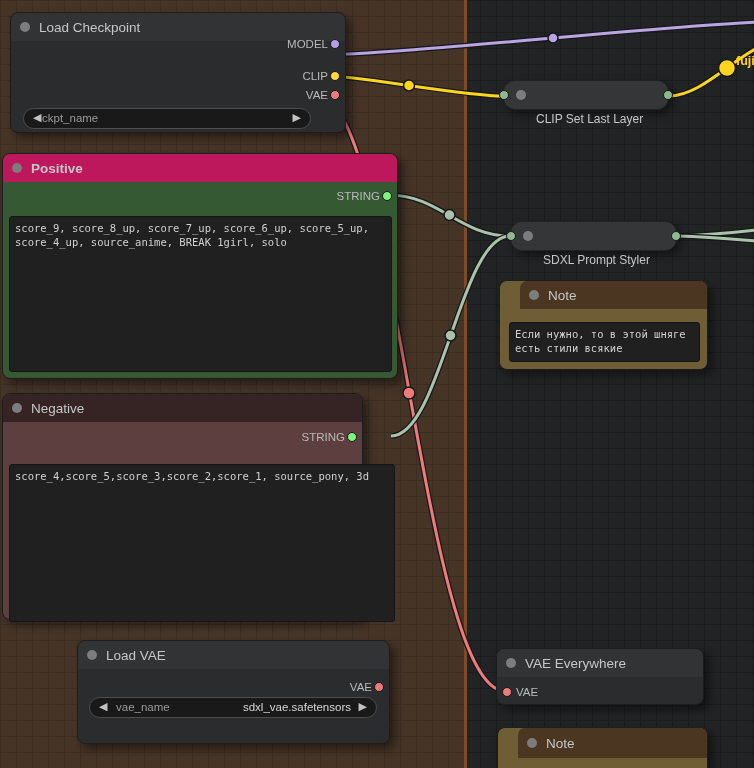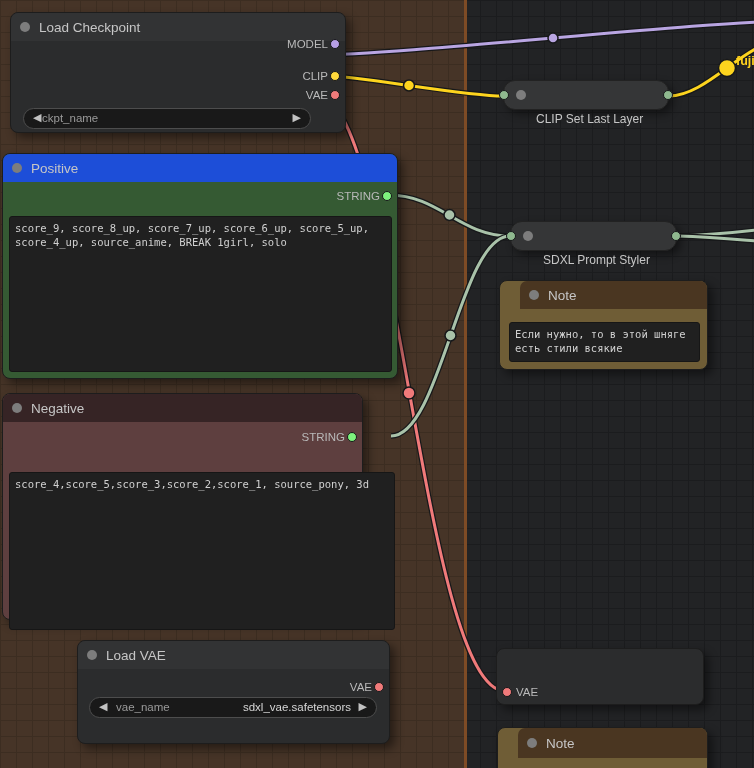--- a/index.html
+++ b/index.html
@@ -29,21 +29,21 @@
     box-shadow:5px 5px 10px rgba(0,0,0,.45);
     box-sizing:border-box;
   }
   .titlebar{
     position:absolute;left:0;top:0;right:0;height:28px;
     border-radius:7px 7px 0 0;background:#323334;
     display:flex;align-items:center;padding-left:9px;box-sizing:border-box;
   }
   .tdot{width:10px;height:10px;border-radius:50%;background:#7d7d7d;margin-right:9px;flex:0 0 auto;}
   .title{color:#c6c6c6;font-size:13.5px;white-space:nowrap;}
-  .node-green{background:#355a33;}  .node-green .titlebar{background:#1d4ed8;}
+  .node-green{background:#355a33;}  .node-green .titlebar{background:#be185d;font-weight:bold;}
   .node-maroon{background:#5e3f3f;} .node-maroon .titlebar{background:#362425;}
   .node-note{background:#6f5d36;}   .node-note .titlebar{background:#4a3621;margin-left:20px;}
   .slot{position:absolute;left:0;right:0;height:18px;display:flex;align-items:center;}
   .slot.out{justify-content:flex-end;padding-right:17px;}
   .slot.in{justify-content:flex-start;padding-left:19px;}
   .slabel{color:#b9b9b9;font-size:11.5px;}
   .sdot{position:absolute;top:50%;margin-top:-5px;width:10px;height:10px;border-radius:50%;
         border:1.5px solid #17181a;box-sizing:border-box;}
   .slot.out .sdot{right:5px;}
   .slot.in  .sdot{left:5px;}
@@ -154,21 +154,21 @@
 
   <div class="node node-maroon" style="left:2px;top:393px;width:361px;height:227px;">
     <div class="titlebar">
       <span class="tdot"></span>
       <span class="title">Negative</span>
     </div>
     <div class="slot out" style="top:34px;">
       <span class="slabel">STRING</span>
       <span class="sdot dot-string"></span>
     </div>
-    <div class="textbox" style="left:6px;top:78px;width:386px;height:158px;">score_4,score_5,score_3,score_2,score_1, source_pony, 3d</div>
+    <div class="textbox" style="left:6px;top:70px;width:386px;height:158px;">score_4,score_5,score_3,score_2,score_1, source_pony, 3d</div>
   </div>
 
   <div class="pill" style="left:503px;top:80px;width:166px;">
     <span class="edge-dot l"></span>
     <span class="tdot"></span>
     <span class="title">CLIP Set Last Layer</span>
     <span class="edge-dot r"></span>
   </div>
 
   <div class="pill" style="left:510px;top:221px;width:167px;">
@@ -198,20 +198,24 @@
     </div>
     <div class="combo" style="left:11px;top:56px;width:288px;">
       <span class="arrow left">◀</span>
       <span class="wlabel" style="left:26px;">vae_name</span>
       <span class="wvalue" style="right:25px;text-align:center;">sdxl_vae.safetensors</span>
       <span class="arrow right">▶</span>
     </div>
   </div>
 
   <div class="node" style="left:496px;top:648px;width:208px;height:57px;">
+    <div class="titlebar">
+      <span class="tdot"></span>
+      <span class="title">VAE Everywhere</span>
+    </div>
     <div class="slot in" style="top:34px;">
       <span class="sdot dot-vae"></span>
       <span class="slabel">VAE</span>
     </div>
   </div>
 
   <div class="node node-note" style="left:497px;top:727px;width:211px;height:70px;">
     <div class="titlebar" style="height:30px;">
       <span class="tdot"></span>
       <span class="title">Note</span>

